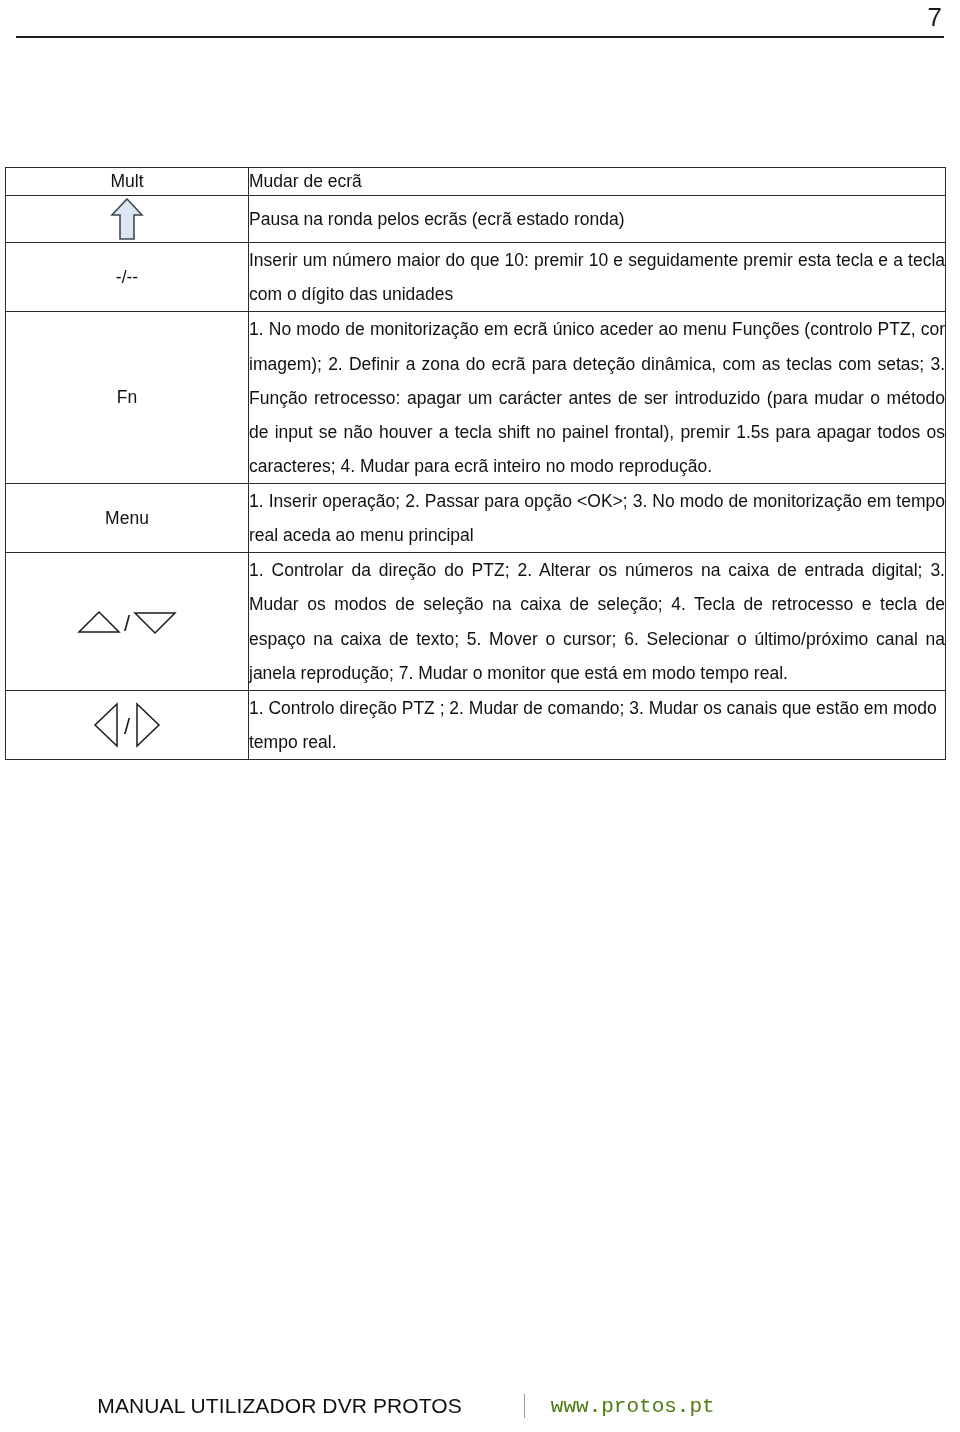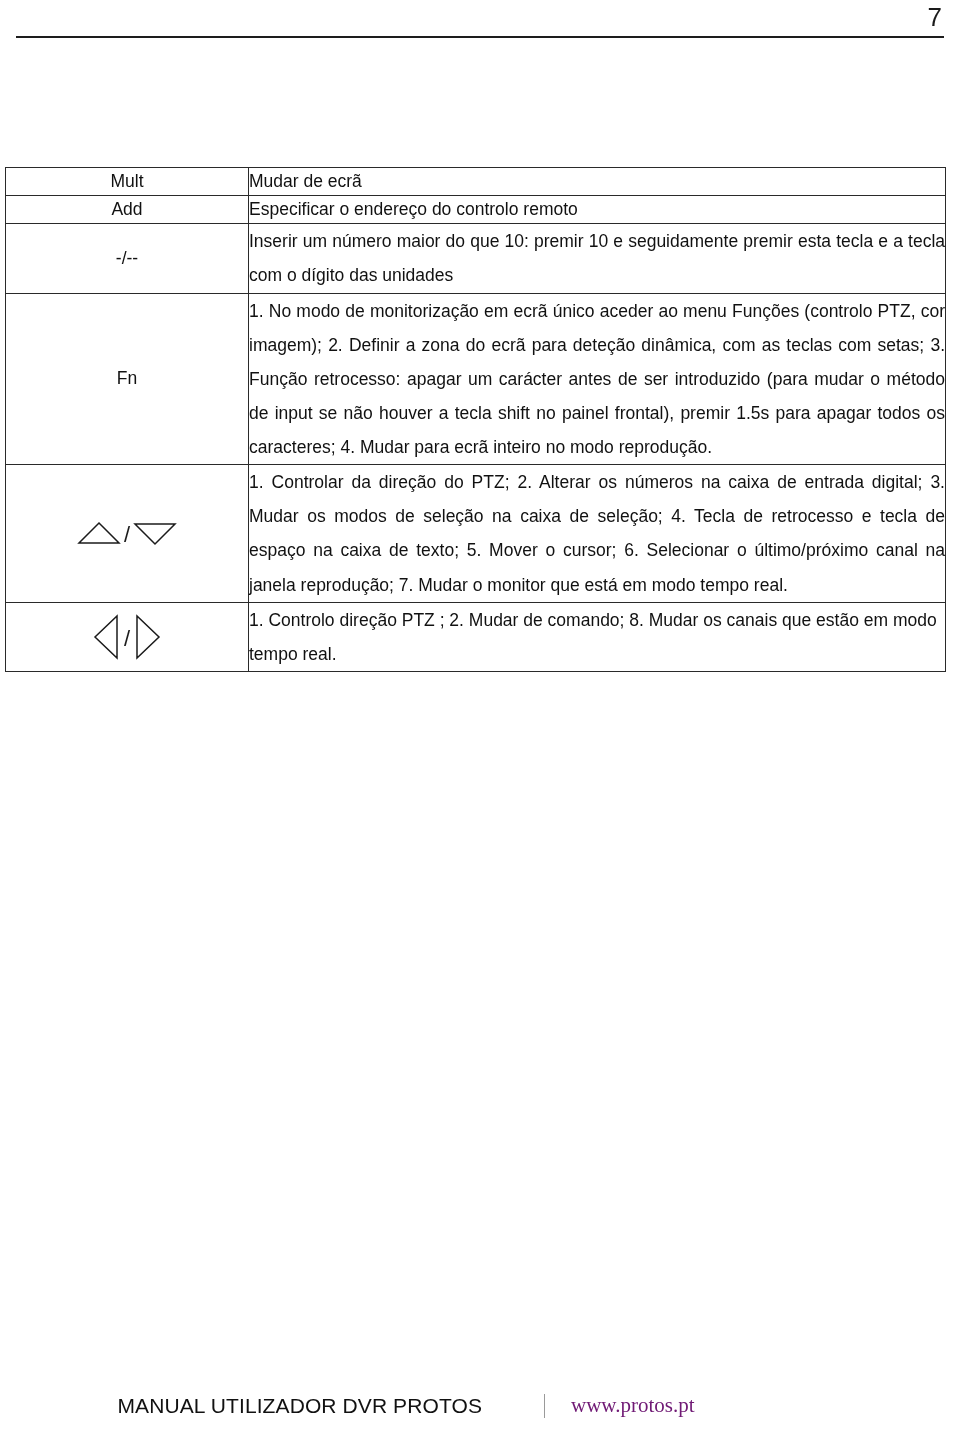--- a/index.html
+++ b/index.html
@@ -125,49 +125,59 @@
   }
   .footer-sep {
     display: inline-block;
     width: 1px;
     height: 24px;
     background: #9a9a9a;
     margin: 0 26px 0 62px;
   }
   .footer-site {
     font-size: 21px;
-    color: #701a75;
-    font-family: Liberation Serif, serif;
+    color: #4d7c0f;
+    font-family: Liberation Mono, monospace;
   }
 </style>
 </head>
 <body>
 
 <div class="page-header">
   <div class="page-number">7</div>
   <div class="header-rule"></div>
 </div>
 
 <table class="key-table">
   <tbody>
   <tr>
         <td class="col-key key-cell"><span>Mult</span></td>
         <td class="col-desc desc-cell single nojust">Mudar de ecrã</td>
       </tr>
       <tr>
-        <td class="col-key key-cell"><span>Add</span></td>
-        <td class="col-desc desc-cell single nojust">Especificar o endereço do controlo remoto</td>
+        <td class="col-key key-cell">
+          <div class="icon-wrap">
+            <svg width="34" height="46" viewBox="0 0 34 46" class="glyph-svg">
+              <polygon points="17,3 32,19 24,19 24,43 10,43 10,19 2,19" fill="#dce6f2" stroke="#3f4a56" stroke-width="1.6" stroke-linejoin="miter"></polygon>
+            </svg>
+          </div>
+        </td>
+        <td class="col-desc desc-cell single nojust">Pausa na ronda pelos ecrãs (ecrã estado ronda)</td>
       </tr>
       <tr>
         <td class="col-key key-cell"><span>-/--</span></td>
         <td class="col-desc desc-cell">Inserir um número maior do que 10: premir 10 e seguidamente premir esta tecla e a tecla com o dígito das unidades</td>
       </tr>
       <tr>
         <td class="col-key key-cell"><span>Fn</span></td>
         <td class="col-desc desc-cell">1. No modo de monitorização em ecrã único aceder ao menu Funções (controlo PTZ, cor imagem); 2. Definir a zona do ecrã para deteção dinâmica, com as teclas com setas; 3. Função retrocesso: apagar um carácter antes de ser introduzido (para mudar o método de input se não houver a tecla shift no painel frontal), premir 1.5s para apagar todos os caracteres; 4. Mudar para ecrã inteiro no modo reprodução.</td>
+      </tr>
+      <tr>
+        <td class="col-key key-cell"><span>Menu</span></td>
+        <td class="col-desc desc-cell">1. Inserir operação; 2. Passar para opção &lt;OK&gt;; 3. No modo de monitorização em tempo real aceda ao menu principal</td>
       </tr>
       <tr>
         <td class="col-key key-cell">
           <div class="icon-wrap">
             <svg width="46" height="34" viewBox="0 0 46 34" class="glyph-svg">
               <polygon points="23,7 43,27 3,27" fill="none" stroke="#1b1b1b" stroke-width="1.5" stroke-linejoin="miter"></polygon>
             </svg>
             <span class="slash">/</span>
             <svg width="46" height="34" viewBox="0 0 46 34" class="glyph-svg">
               <polygon points="3,8 43,8 23,28" fill="none" stroke="#1b1b1b" stroke-width="1.5" stroke-linejoin="miter"></polygon>
@@ -181,21 +191,21 @@
           <div class="icon-wrap">
             <svg width="30" height="50" viewBox="0 0 30 50" class="glyph-svg">
               <polygon points="25,4 25,46 3,25" fill="none" stroke="#1b1b1b" stroke-width="1.5" stroke-linejoin="miter"></polygon>
             </svg>
             <span class="slash">/</span>
             <svg width="30" height="50" viewBox="0 0 30 50" class="glyph-svg">
               <polygon points="5,4 5,46 27,25" fill="none" stroke="#1b1b1b" stroke-width="1.5" stroke-linejoin="miter"></polygon>
             </svg>
           </div>
         </td>
-        <td class="col-desc desc-cell nojust">1. Controlo direção PTZ ; 2. Mudar de comando; 8. Mudar os canais que estão em modo tempo real.</td>
+        <td class="col-desc desc-cell nojust">1. Controlo direção PTZ ; 2. Mudar de comando; 3. Mudar os canais que estão em modo tempo real.</td>
       </tr>
     </tbody>
 </table>
 
 <div class="page-footer">
   <span class="footer-title">MANUAL UTILIZADOR DVR PROTOS</span>
   <span class="footer-sep"></span>
   <span class="footer-site">www.protos.pt</span>
 </div>
 

